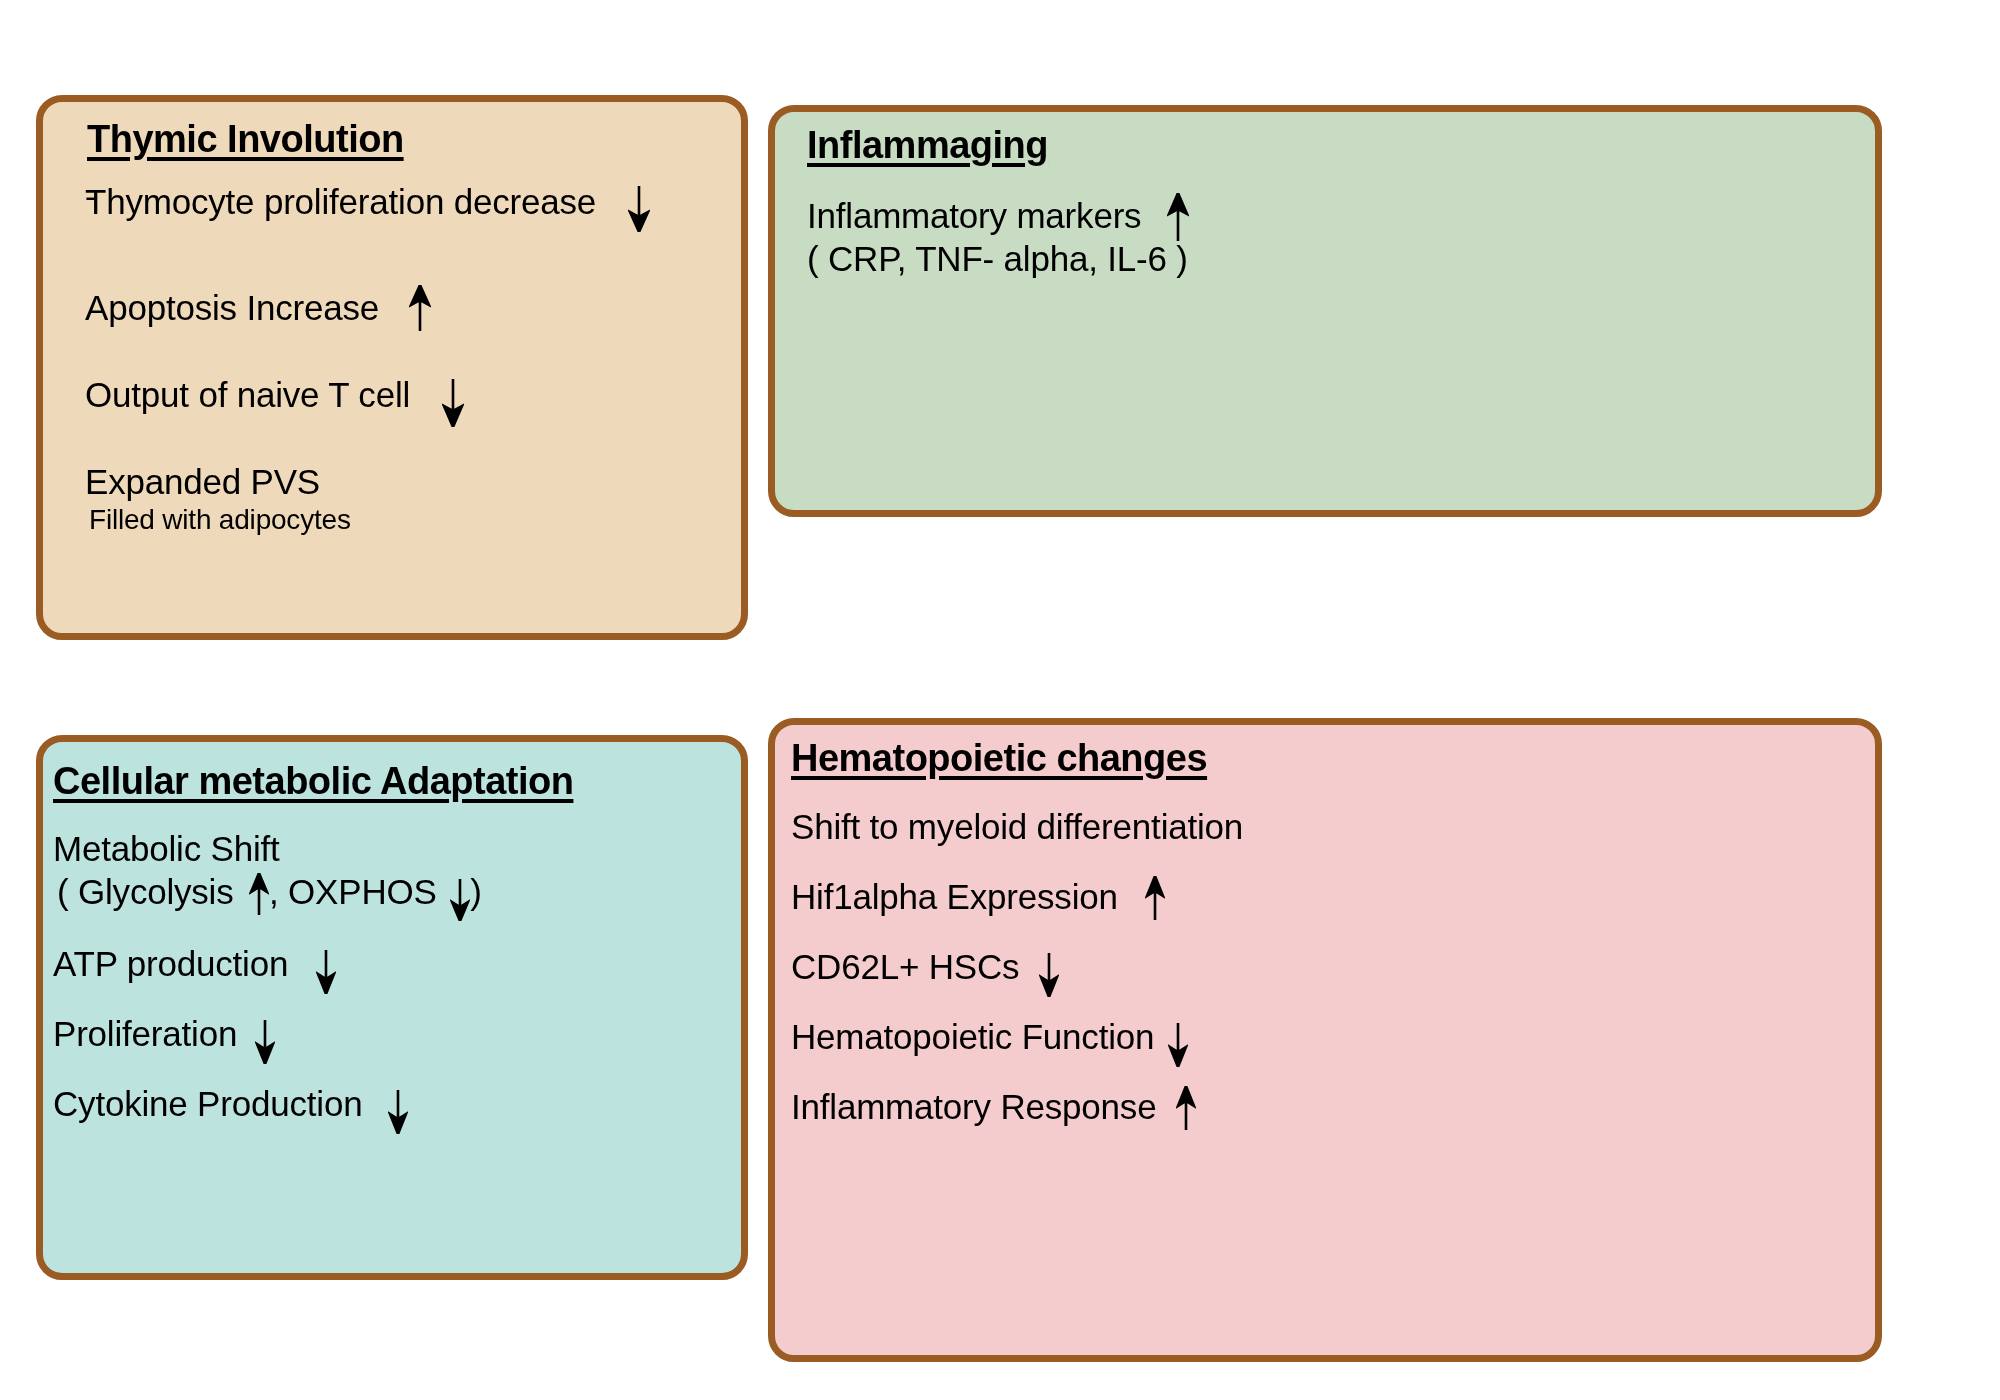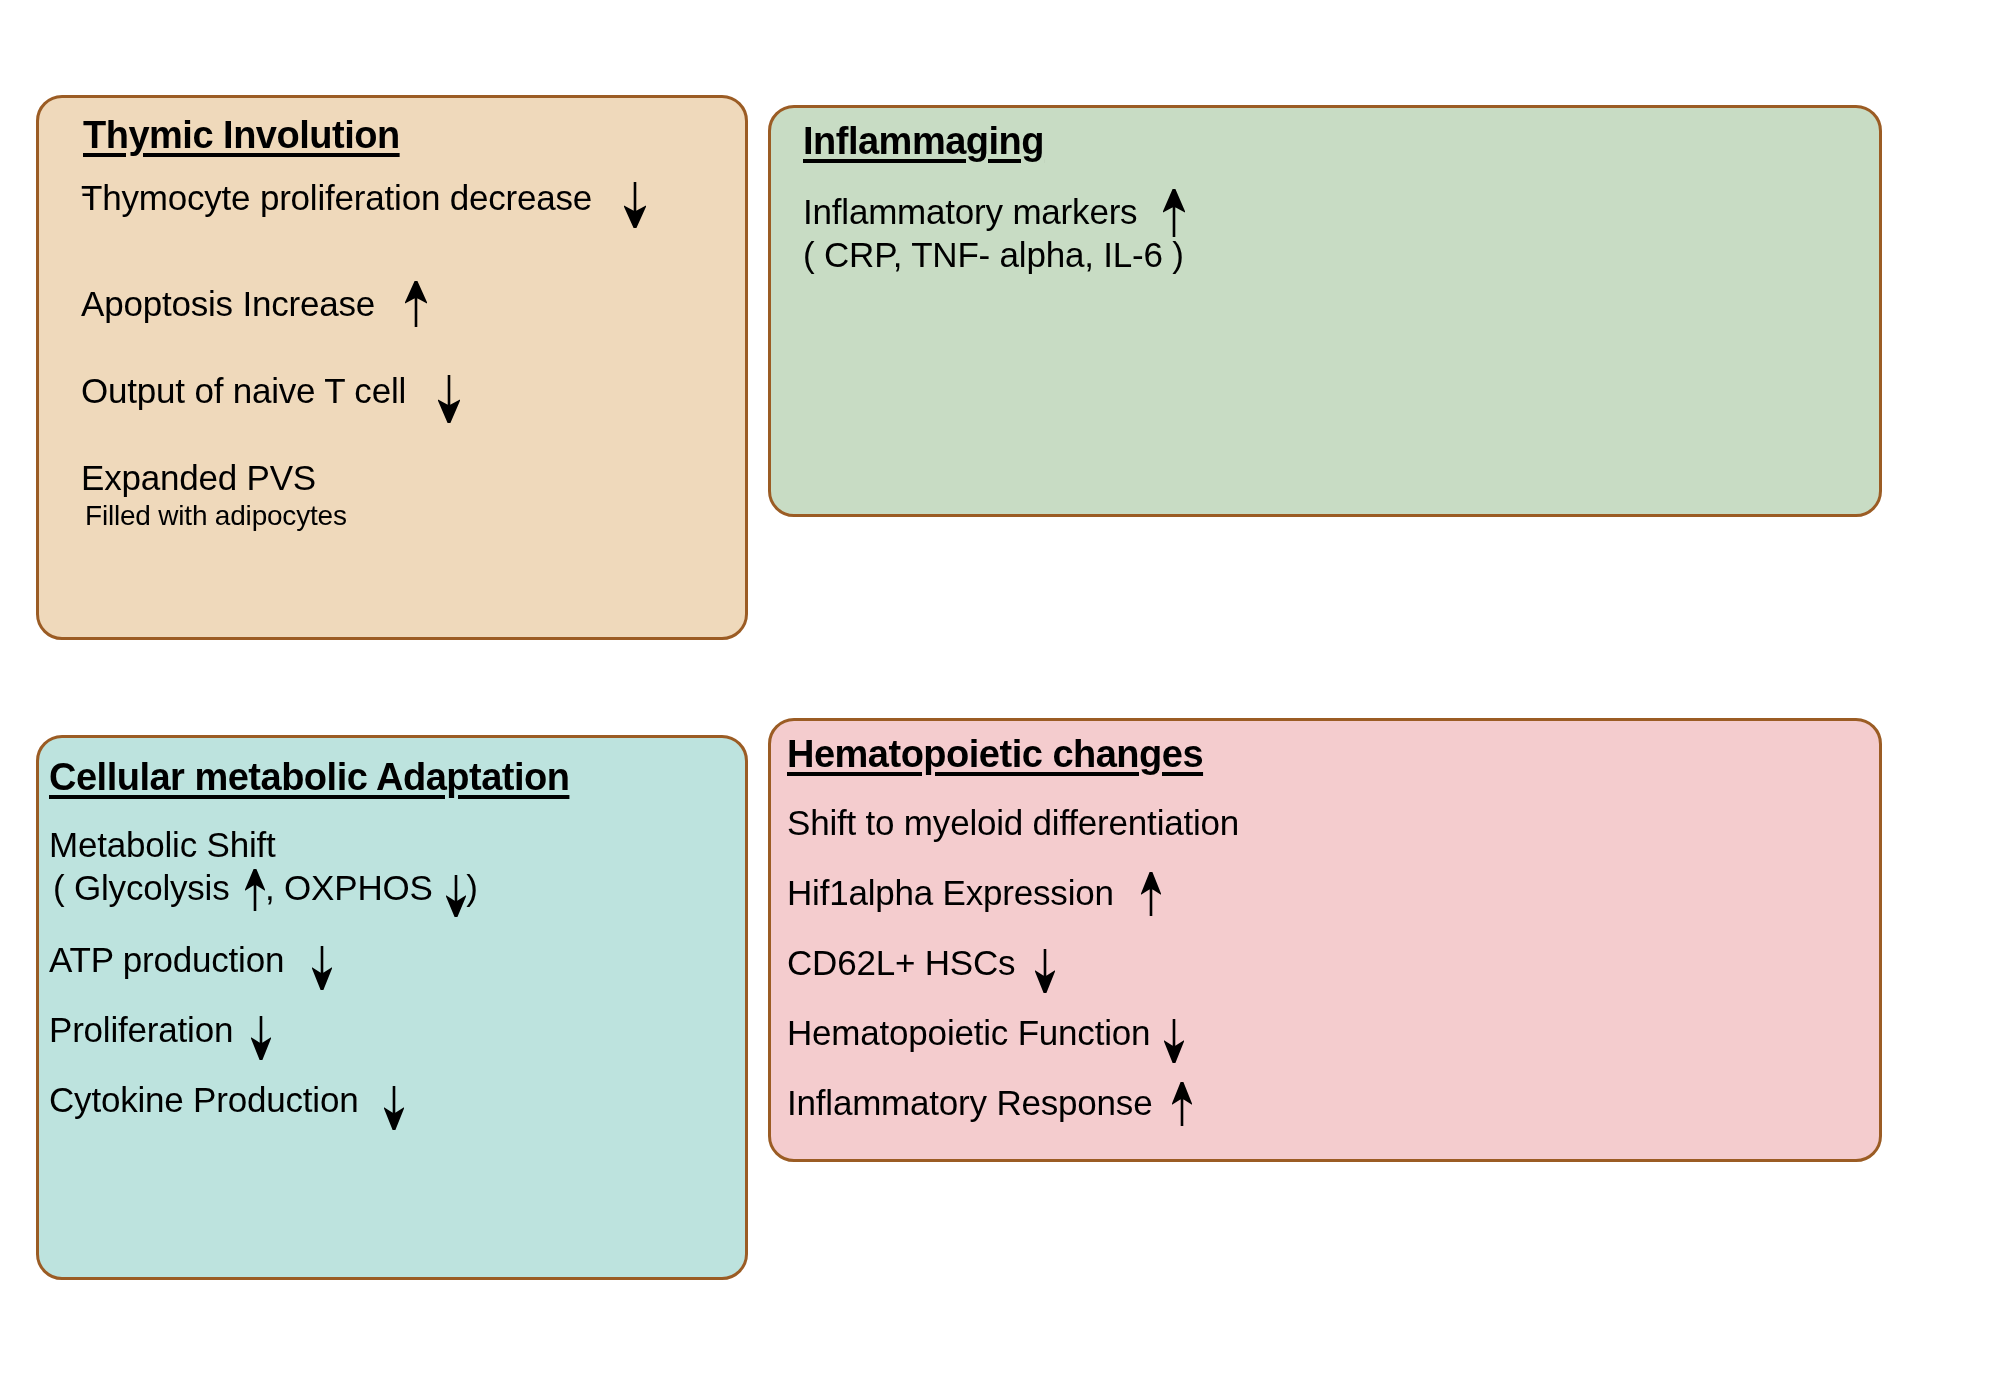--- a/index.html
+++ b/index.html
@@ -7,21 +7,21 @@
     width:2000px;height:1400px;
     background:#ffffff;
     font-family:"Liberation Sans", sans-serif;
     overflow:hidden;
   }
   #canvas{position:relative;width:2000px;height:1400px;}
 
   .panel{
     position:absolute;
     box-sizing:border-box;
-    border:3px solid #14b8a6;
+    border:7px solid #14b8a6;
     border-radius:26px;
     padding:0;
   }
   .panel .inner{
     position:relative;
     width:100%;height:100%;
   }
 
   .title{
     position:absolute;
@@ -44,21 +44,21 @@
     display:inline-block;
     vertical-align:middle;
     position:relative;
   }
   .arrow svg{display:block;}
 
   
   #panel-thymic{ left:36px;  top:95px;  width:712px;  height:545px; background:#efd9bb; }
   #panel-inflam{ left:768px; top:105px; width:1114px; height:412px; background:#c8dcc4; }
   #panel-cellular{ left:36px; top:735px; width:712px; height:545px; background:#bde3de; }
-  #panel-hemato{ left:768px; top:718px; width:1114px; height:444px; background:#f4ccce; }
+  #panel-hemato{ left:768px; top:718px; width:1114px; height:644px; background:#f4ccce; }
 
   
   #t-title{ left:44px; top:16px; font-size:38px; }
   #t-dash { left:42px; top:76px; font-size:32px; }
   #t-l1   { left:42px; top:80px;  font-size:35px; }
   #t-l2   { left:42px; top:186px; font-size:35px; }
   #t-l3   { left:42px; top:272px; font-size:35px; }
   #t-l4a  { left:42px; top:360px; font-size:35px; }
   #t-l4b  { left:46px; top:402px; font-size:28px; }
 

